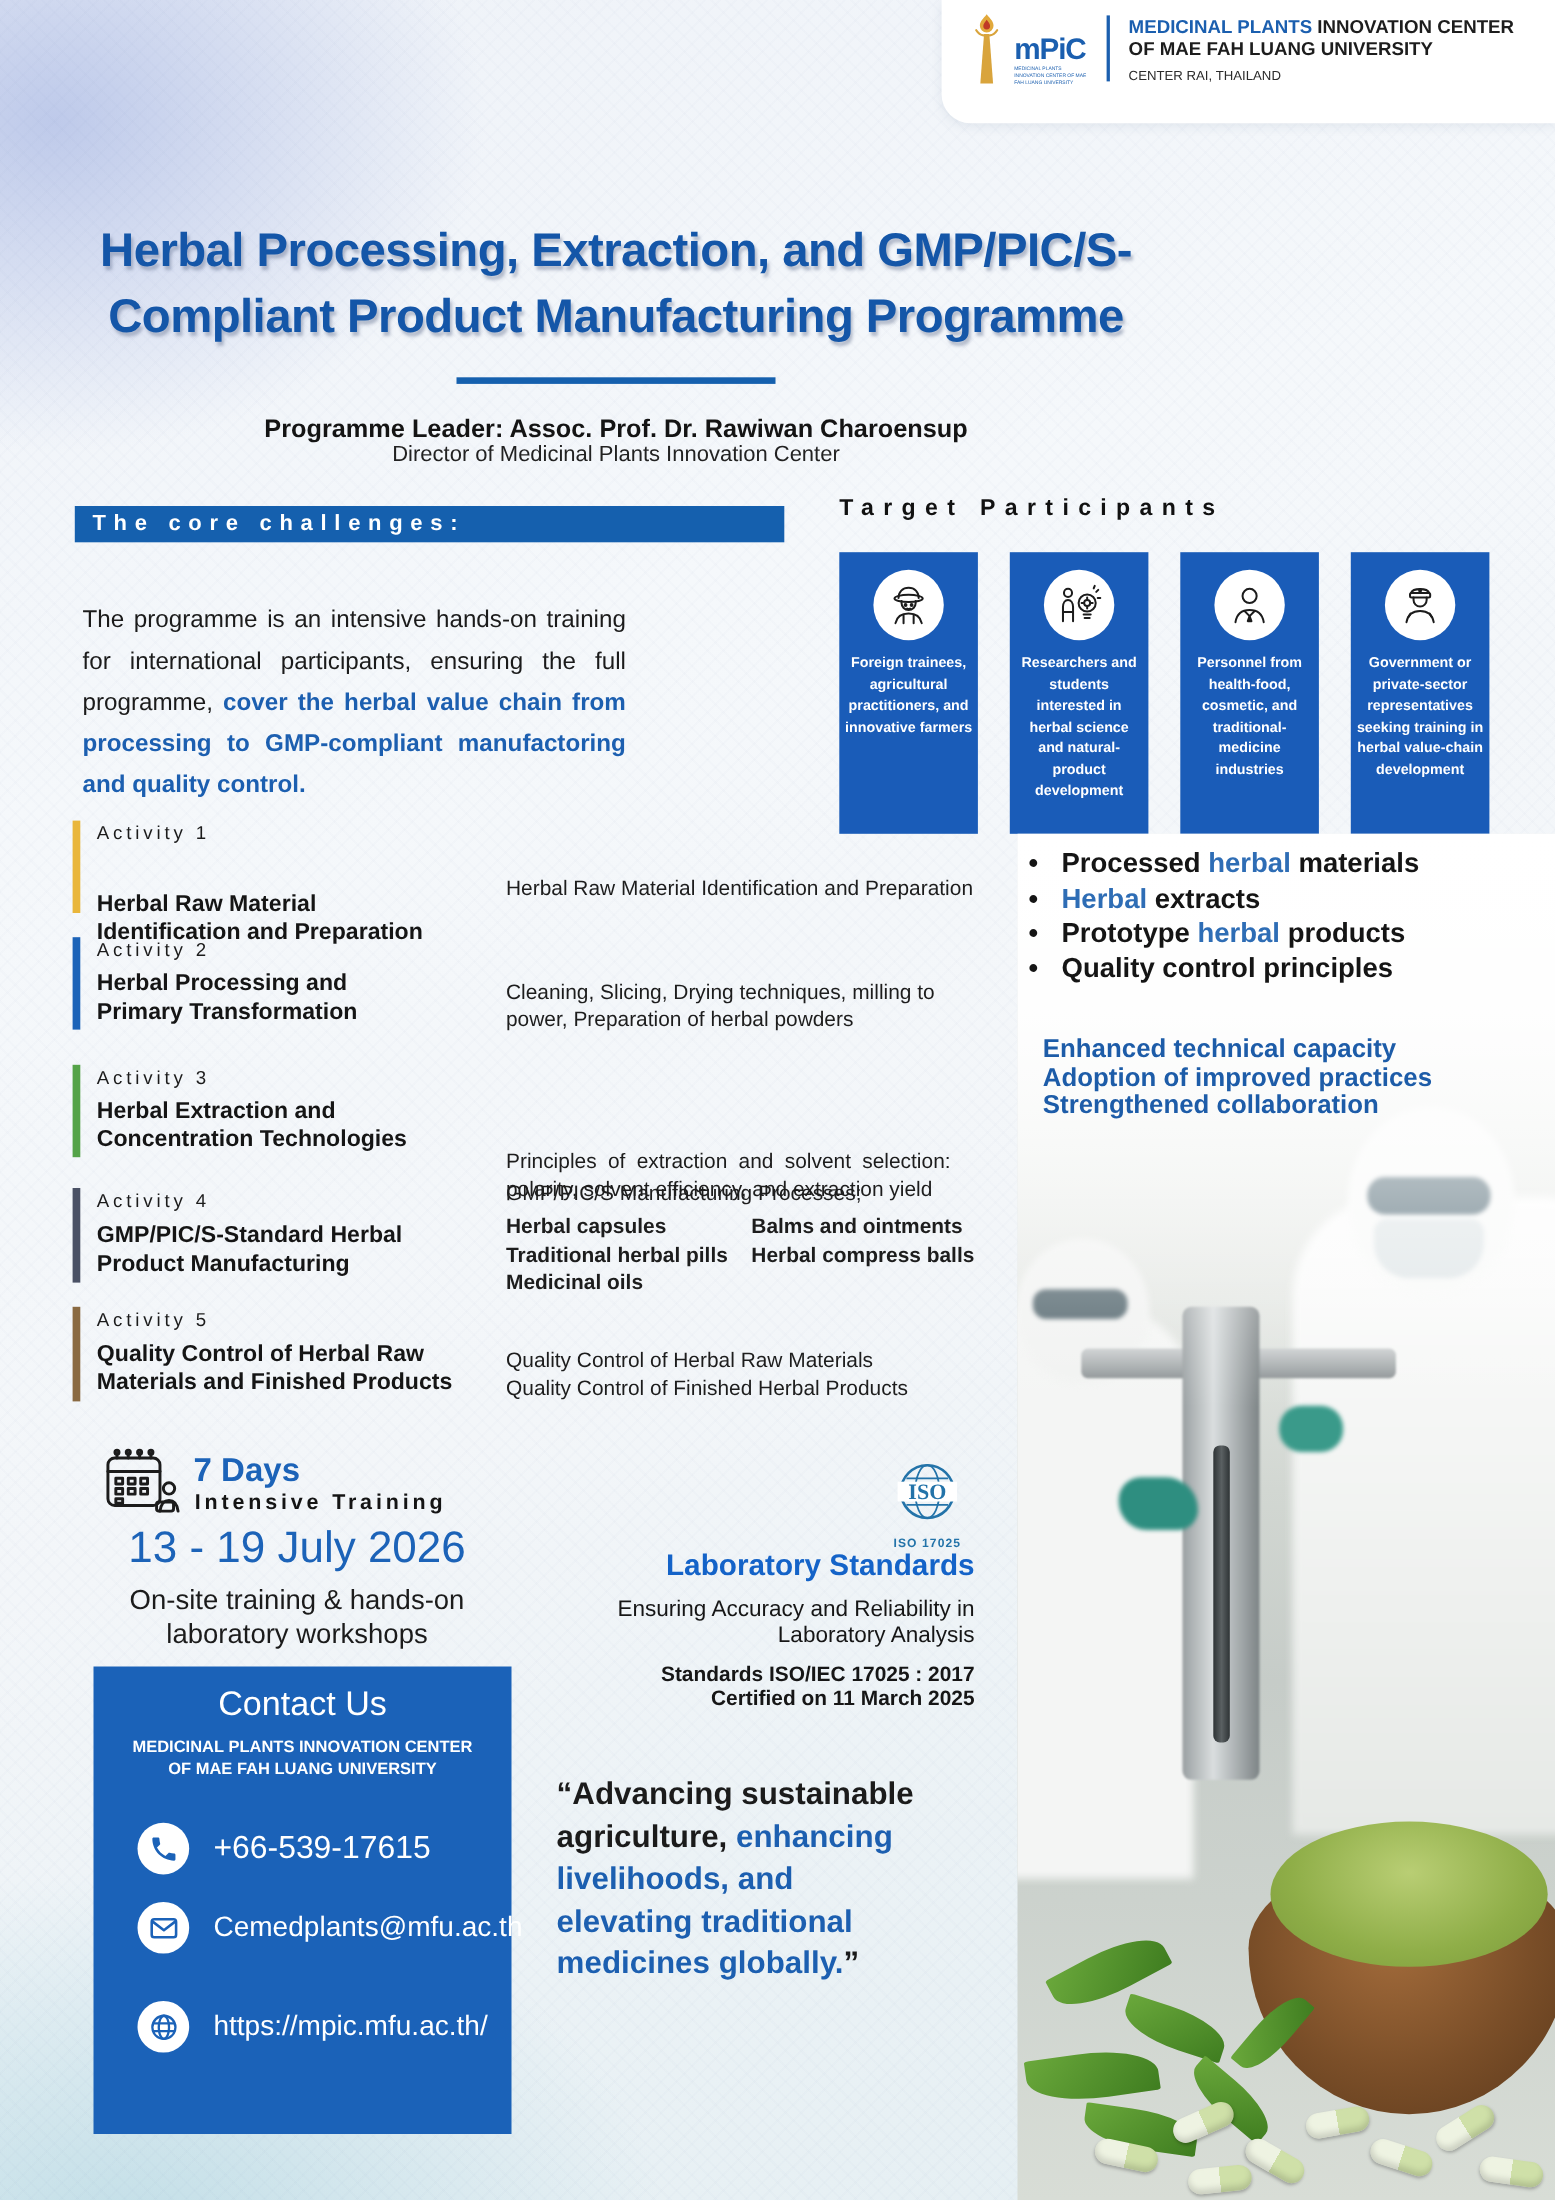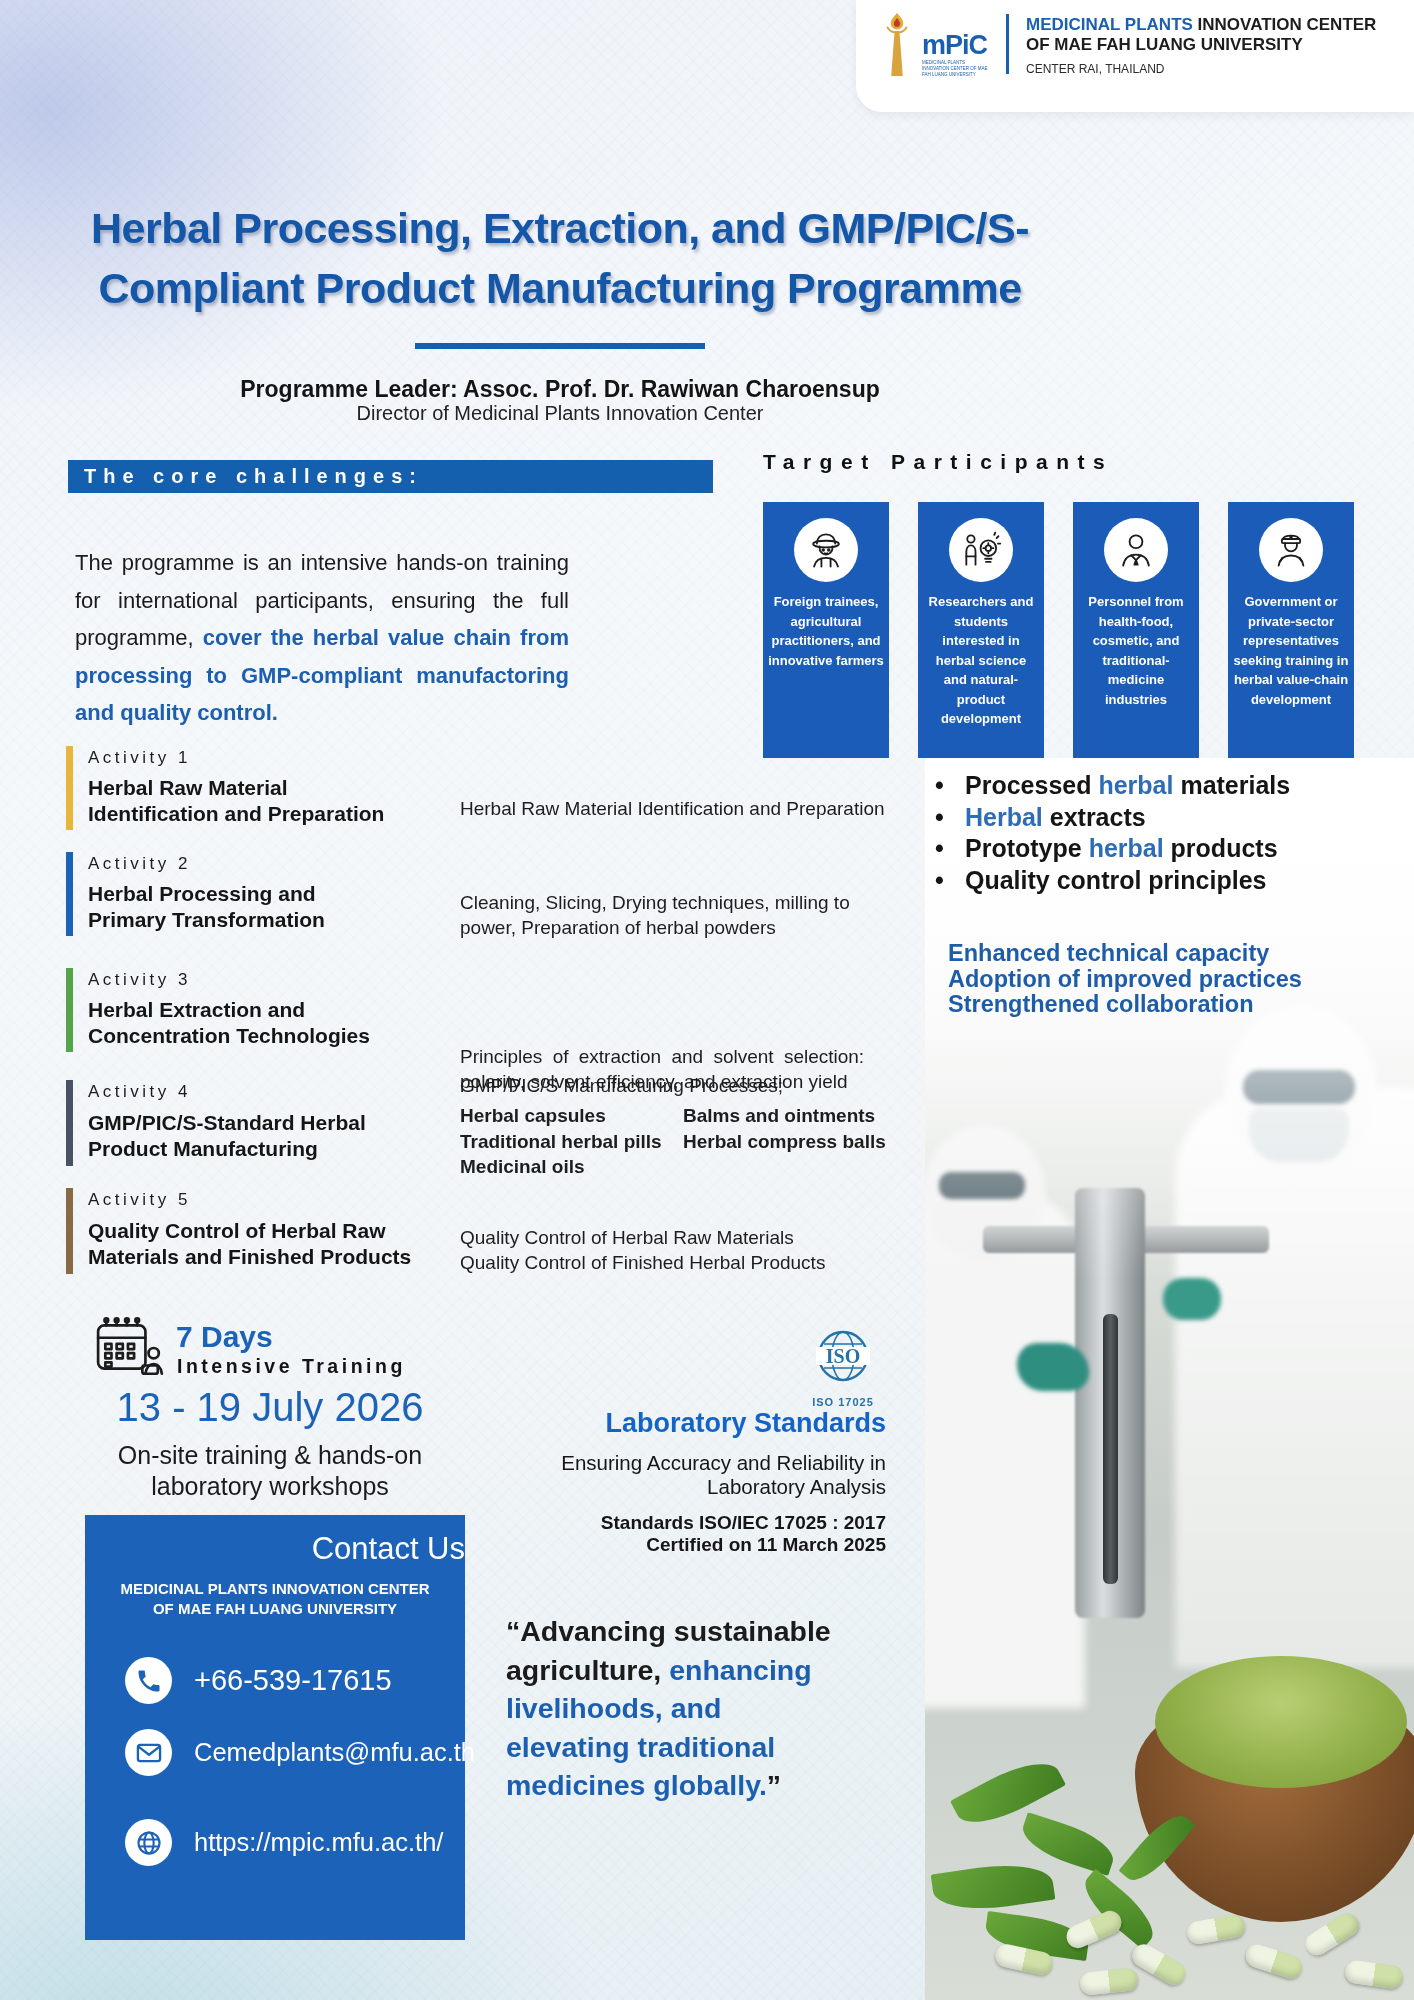--- a/index.html
+++ b/index.html
@@ -106,21 +106,21 @@
   
   .iso-block { left:797px; top:1326px; width:92px; text-align:center; }
   .iso-sub { font-size:11px; font-weight:bold; color:#2373A9; margin-top:2px; letter-spacing:1px; }
   .lab-block { left:500px; top:1408px; width:386px; text-align:right; }
   .lab-heading { font-size:27px; font-weight:bold; color:#1463C8; }
   .lab-desc { margin-top:12px; font-size:20.5px; color:#161616; line-height:23.5px; }
   .lab-cert { margin-top:14px; font-size:19px; font-weight:bold; color:#161616; line-height:22px; }
 
   
   .contact-box { left:85px; top:1515px; width:380px; height:425px; background:#1B62B8; }
-  .contact-heading { position:absolute; left:0; top:16px; width:100%; text-align:right; font-size:31px; color:#fff; }
+  .contact-heading { position:absolute; left:0; top:16px; width:100%; text-align:center; font-size:31px; color:#fff; }
   .contact-org { position:absolute; left:0; top:64px; width:100%; text-align:center; font-size:15px; font-weight:bold; color:#fff; line-height:20px; }
   .c-row { position:absolute; left:40px; display:flex; align-items:center; gap:22px; color:#fff; cursor:pointer; }
   .c-circ { width:47px; height:47px; border-radius:50%; background:#fff; display:flex; align-items:center; justify-content:center; flex:0 0 auto; }
   .c-circ svg { width:28px; height:28px; }
   .c-phone { top:142px; font-size:29px; }
   .c-email { top:214px; font-size:25.5px; }
   .c-web   { top:304px; font-size:25.5px; }
 
   
   .quote { left:506px; top:1612px; width:410px; font-size:28.5px; font-weight:bold; line-height:38.5px; color:#1b1b1b; }
@@ -258,21 +258,21 @@
     <div><span class="dot">•</span><span>Quality control principles</span><span class="hl"></span><span></span></div>
   </div>
   <div class="abs benefits">
     <div>Enhanced technical capacity</div>
     <div>Adoption of improved practices</div>
     <div>Strengthened collaboration</div>
   </div>
 
   <div class="abs act-bar" style="top: 746px; background: rgb(233, 182, 59);"></div>
   <div class="abs act-label" style="top:748px">Activity 1</div>
-  <div class="abs act-title" style="top:775px">
+  <div class="abs act-title" style="top:809px">
     <div>Herbal Raw Material</div>
     <div>Identification and Preparation</div>
   </div>
   <div class="abs act-desc" style="top:797px">Herbal Raw Material Identification and Preparation</div>
 
   <div class="abs act-bar" style="top: 852px; background: rgb(28, 99, 184);"></div>
   <div class="abs act-label" style="top:854px">Activity 2</div>
   <div class="abs act-title" style="top:881px">
     <div>Herbal Processing and</div>
     <div>Primary Transformation</div>

